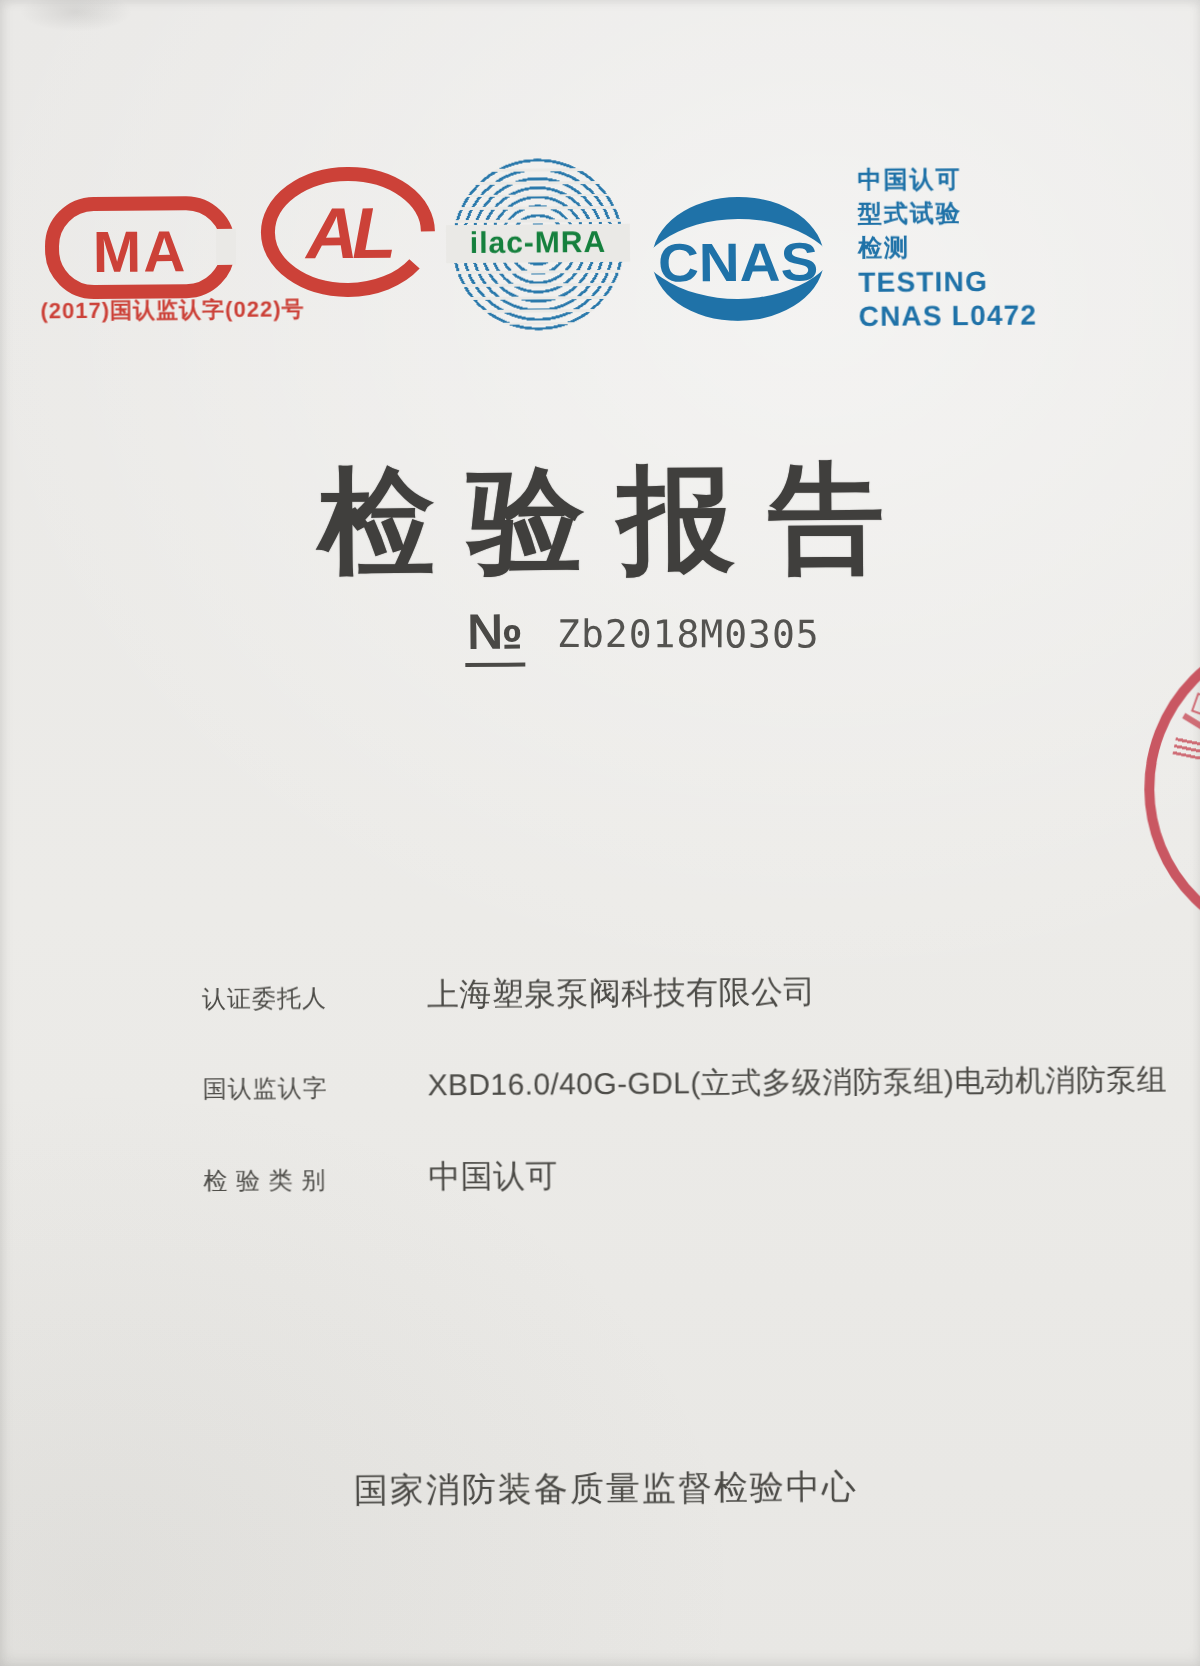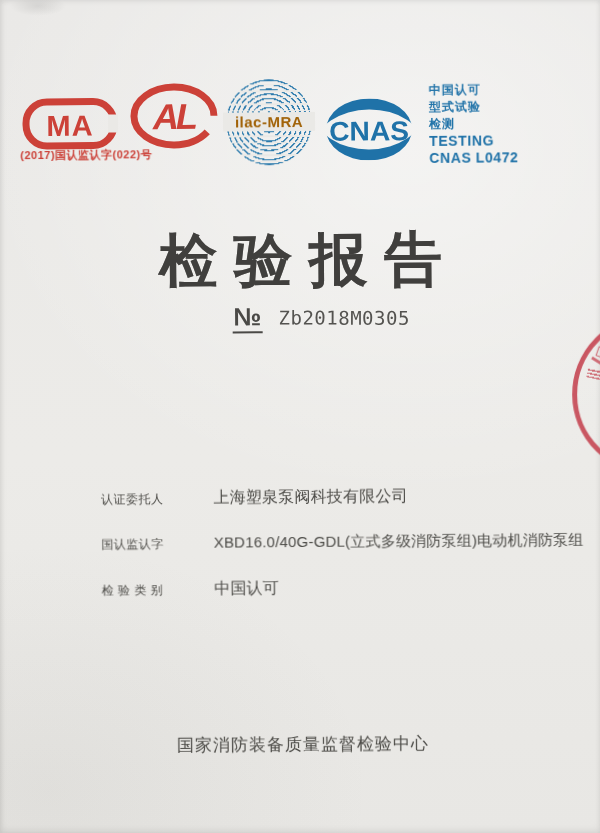--- a/index.html
+++ b/index.html
@@ -28,21 +28,21 @@
     background:
       repeating-linear-gradient(180deg, rgba(234,233,230,0) 0 5px, #eae9e6 5px 6.4px),
       repeating-radial-gradient(circle at 50% 50%, rgba(32,115,168,.95) 0 1.4px, rgba(0,0,0,0) 1.4px 4.6px);
     filter:blur(.2px);
   }
   .ilac-band{
     position:absolute;left:-3px;right:-3px;top:33px;height:19px;
     background:#eae9e6;display:flex;align-items:center;justify-content:center;
   }
   .ilac-band span{
-    color:#a16207;font-weight:bold;font-size:15px;letter-spacing:.5px;
+    color:#15803d;font-weight:bold;font-size:15px;letter-spacing:.5px;
     font-family:"Liberation Sans",sans-serif;filter:blur(.2px);
   }
   .cnas{left:328px;top:99px;}
   .accr{
     position:absolute;left:431px;top:83px;line-height:17px;
     color:#1f72a8;font-weight:bold;font-size:12px;letter-spacing:1px;
     filter:blur(.15px);
   }
   .accr .en{letter-spacing:.6px;font-size:14px;}
 

